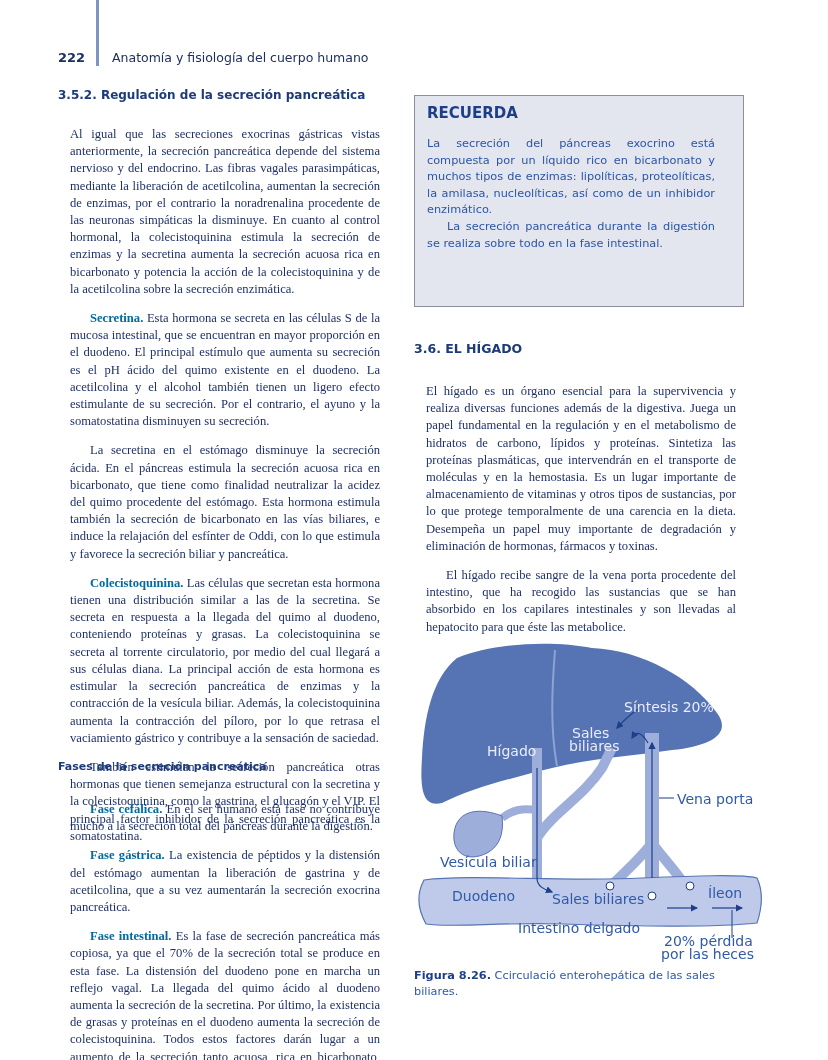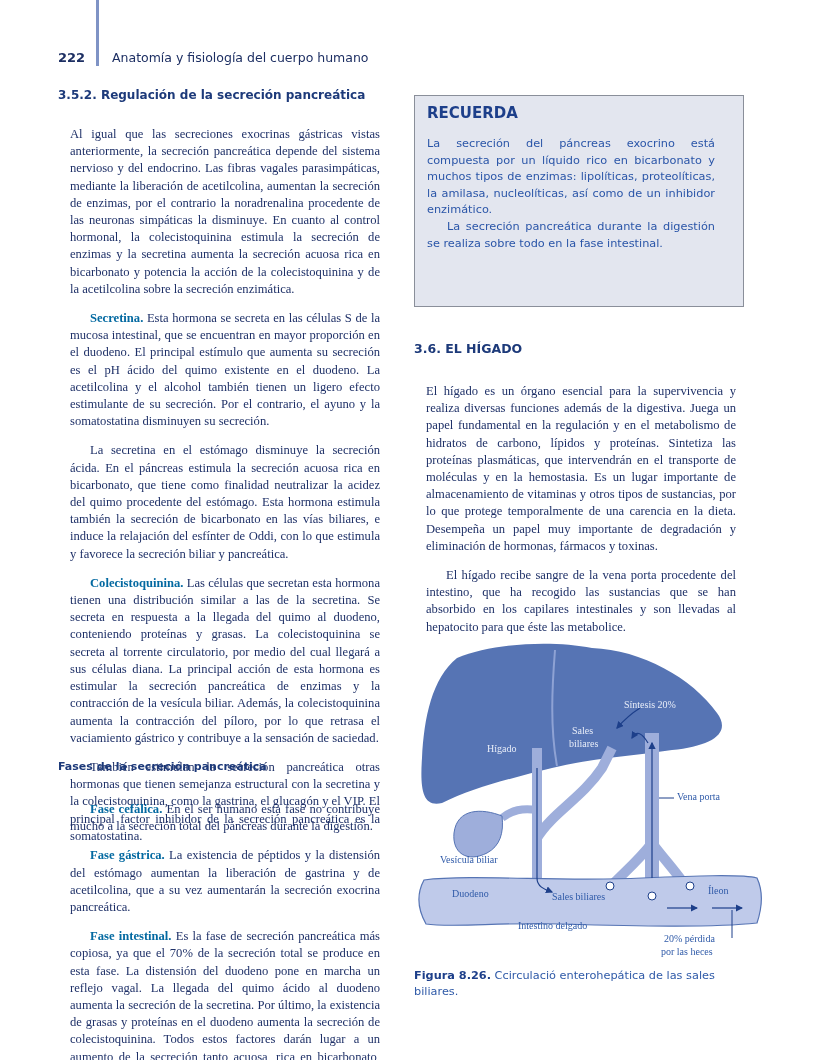--- a/index.html
+++ b/index.html
@@ -13,21 +13,21 @@
   .col { position:absolute; font-size:12.6px; line-height:17.2px; text-align:justify; color:#1f3168; }
   .col p { margin:12px; text-indent:20px; }
   .col p.noindent { text-indent:0; }
   .col b { color:#0369a1; }
   .recuerda { position:absolute; left:414px; top:95px; width:330px; height:212px; background:#e3e6ef; border:1.5px solid #8a8f9a; box-sizing:border-box; padding:8px 28px 6px 12px; }
   .recuerda-title { font-size:15px; font-weight:bold; color:#1d3f8a; margin:0 0 14px 0; }
   .recuerda-body { font-size:11.3px; line-height:16.6px; text-align:justify; color:#2a55a8; }
   .recuerda-body p { margin:0; text-indent:0; }
   .recuerda-body p.ind { text-indent:20px; }
   .figure { position:absolute; left:412px; top:638px; width:360px; height:325px; }
-  .fig-label { position:absolute; font-size:10px; color:#2f5aa8;font-family:Liberation Serif, serif; }
+  .fig-label { position:absolute; font-size:14px; color:#2f5aa8; }
   .fig-label.light { color:#e8edf8; }
   .caption { position:absolute; left:414px; top:968px; width:340px; font-size:11.3px; line-height:16px; color:#2f5aa8; }
   .caption b { color:#1d3f8a; }
 </style>
 </head>
 <body>
 
 <div class="header-rule"></div>
 <div class="page-num sans">222</div>
 <div class="running-head sans">Anatomía y fisiología del cuerpo humano</div>

